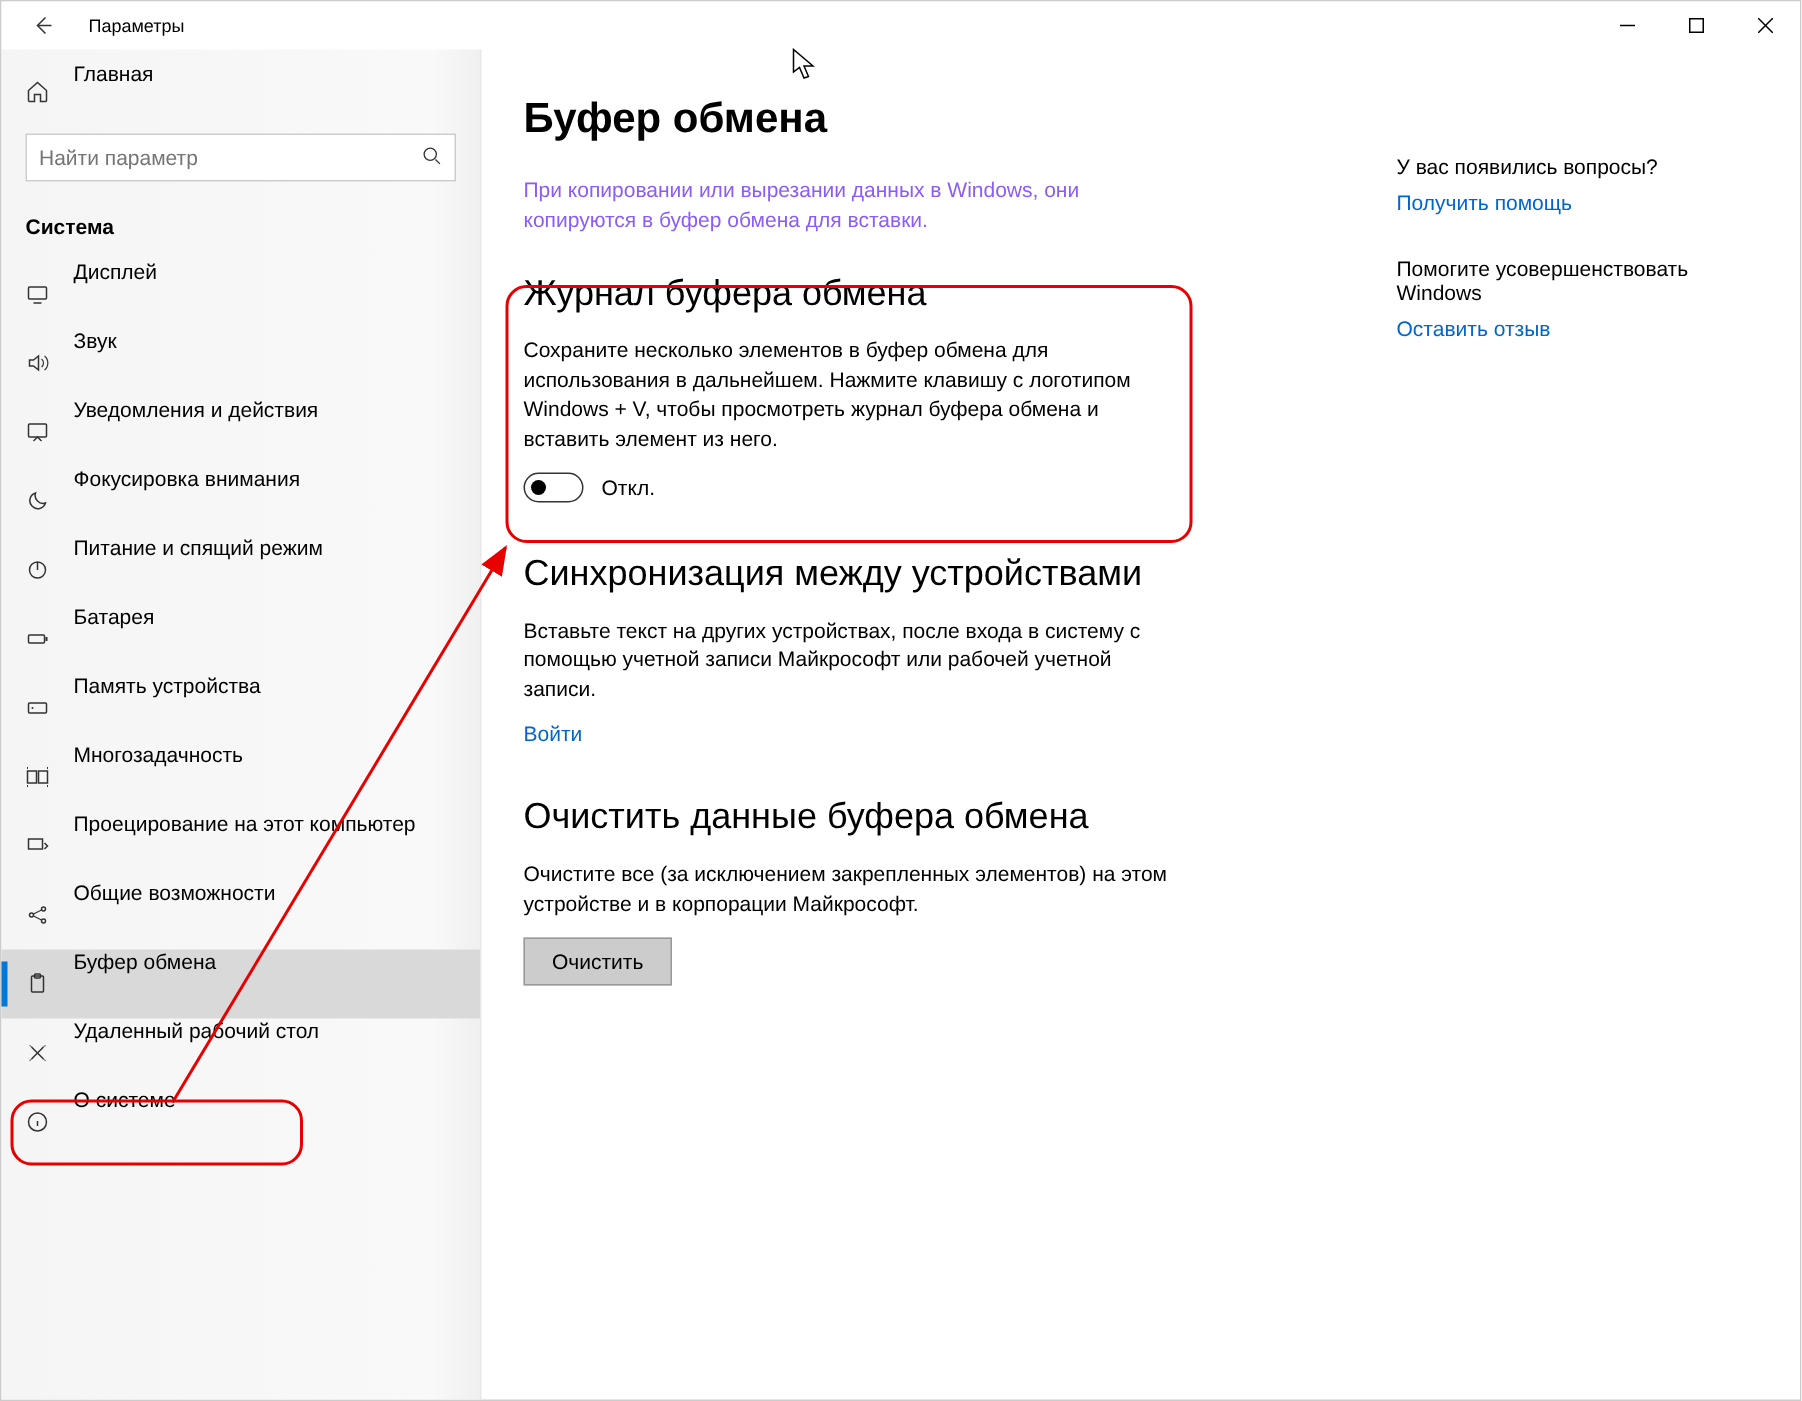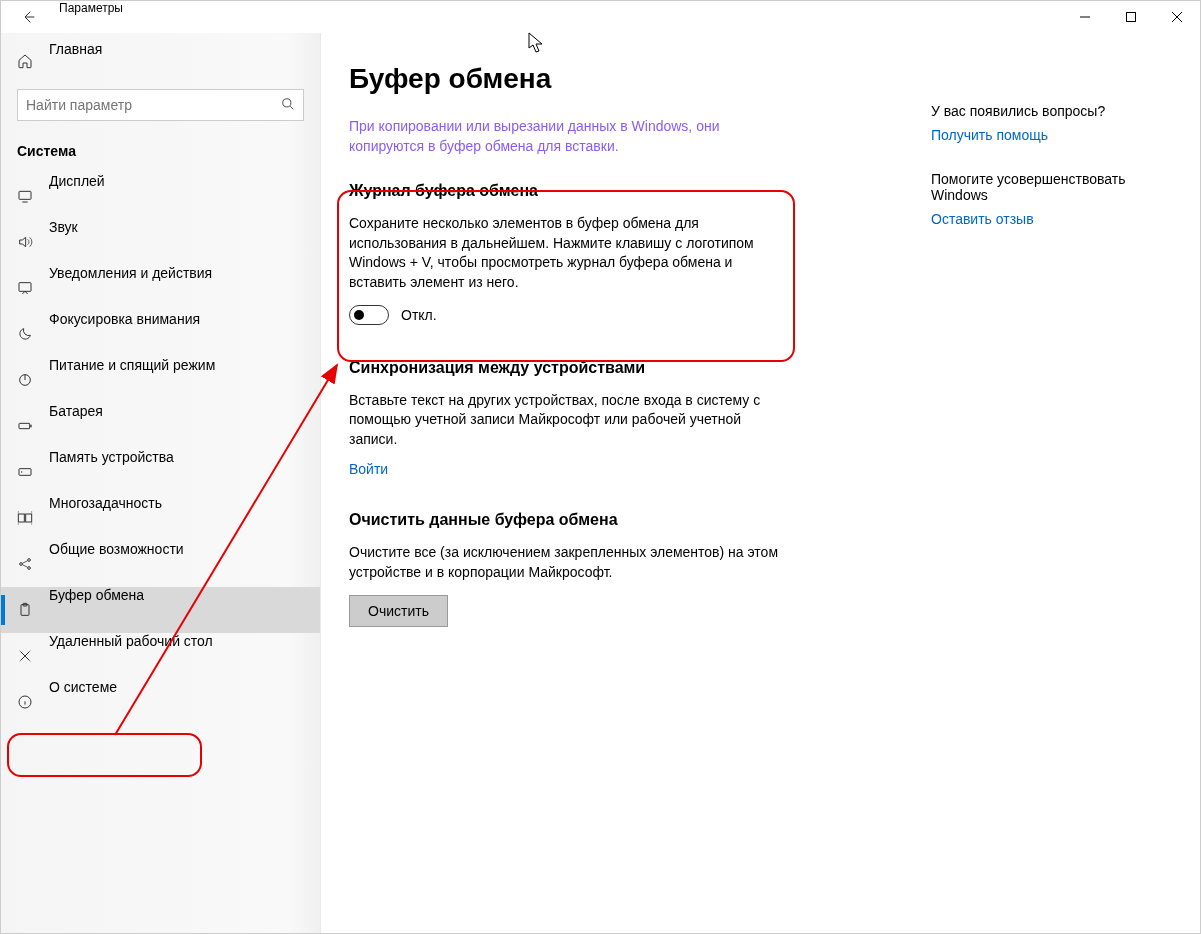--- a/index.html
+++ b/index.html
@@ -20,21 +20,21 @@
     flex-direction: column;
     border: 1px solid #ccc;
   }
   
   .titlebar {
     height: 32px;
     display: flex;
     align-items: center;
     background: #fff;
   }
-  .titlebar .left { display: flex; flex: 1; padding-left: 8px;}
+  .titlebar .left { display: flex; align-items: center; flex: 1; padding-left: 8px;}
   .titlebar .back {
     width: 40px; height: 32px; display: flex; align-items: center; justify-content: center;
   }
   .titlebar .title { font-size: 12px; padding-left: 10px;}
   .win-controls { display: flex; }
   .win-btn {
     width: 46px; height: 32px; display: flex; align-items: center; justify-content: center;
   }
   
   .body {
@@ -116,22 +116,22 @@
     margin-bottom: 22px;
   }
   .desc {
     font-size: 14px;
     color: #8b5cf6;
     line-height: 1.4;
     margin-bottom: 26px;
     max-width: 440px;
   }
   .section-title {
-    font-size: 16px;
-    font-weight: 700;
+    font-size: 24px;
+    font-weight: 400;
     margin-bottom: 14px;
   }
   .section-text {
     font-size: 14px;
     line-height: 1.4;
     margin-bottom: 12px;
     max-width: 440px;
   }
   .section { margin-bottom: 34px; }
   .link { color: #0066cc; cursor: pointer; font-size:14px;}
@@ -307,20 +307,29 @@
           <div class="icon-cell">
               <svg viewBox="0 0 24 24">
                 <rect x="2" y="6" width="9" height="12" fill="none" stroke="#333" stroke-width="1.5"></rect>
                 <rect x="13" y="6" width="9" height="12" fill="none" stroke="#333" stroke-width="1.5"></rect>
                 <path d="M2 2v2M22 2v2M2 20v2M22 20v2" stroke="#333"></path>
               </svg>
             </div>
           <span class="label">Многозадачность</span>
         </div>
 
+        <div class="nav-item">
+          <div class="icon-cell">
+              <svg viewBox="0 0 24 24">
+                <rect x="3" y="5" width="14" height="10" fill="none" stroke="#333" stroke-width="1.5"></rect>
+                <path d="M19 9l3 3-3 3" fill="none" stroke="#333" stroke-width="1.5"></path>
+              </svg>
+            </div>
+          <span class="label">Проецирование на этот компьютер</span>
+        </div>
 
         <div class="nav-item">
           <div class="icon-cell">
               <svg viewBox="0 0 24 24">
                 <circle cx="6" cy="12" r="2" fill="none" stroke="#333" stroke-width="1.5"></circle>
                 <circle cx="18" cy="6" r="2" fill="none" stroke="#333" stroke-width="1.5"></circle>
                 <circle cx="18" cy="18" r="2" fill="none" stroke="#333" stroke-width="1.5"></circle>
                 <path d="M8 11l8-4M8 13l8 4" stroke="#333" stroke-width="1.2"></path>
               </svg>
             </div>

